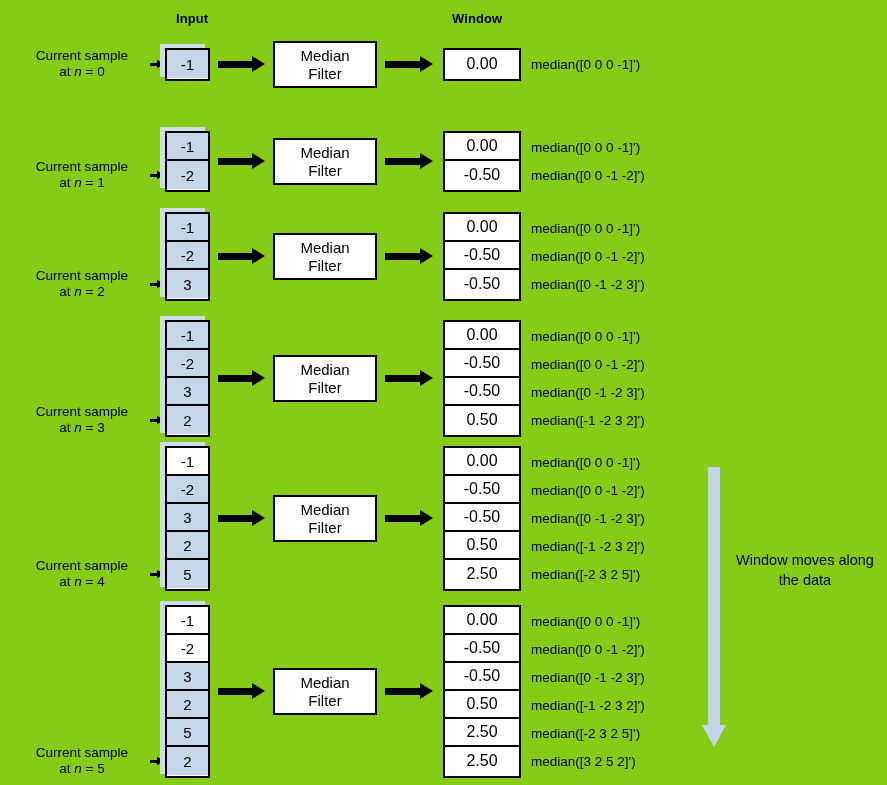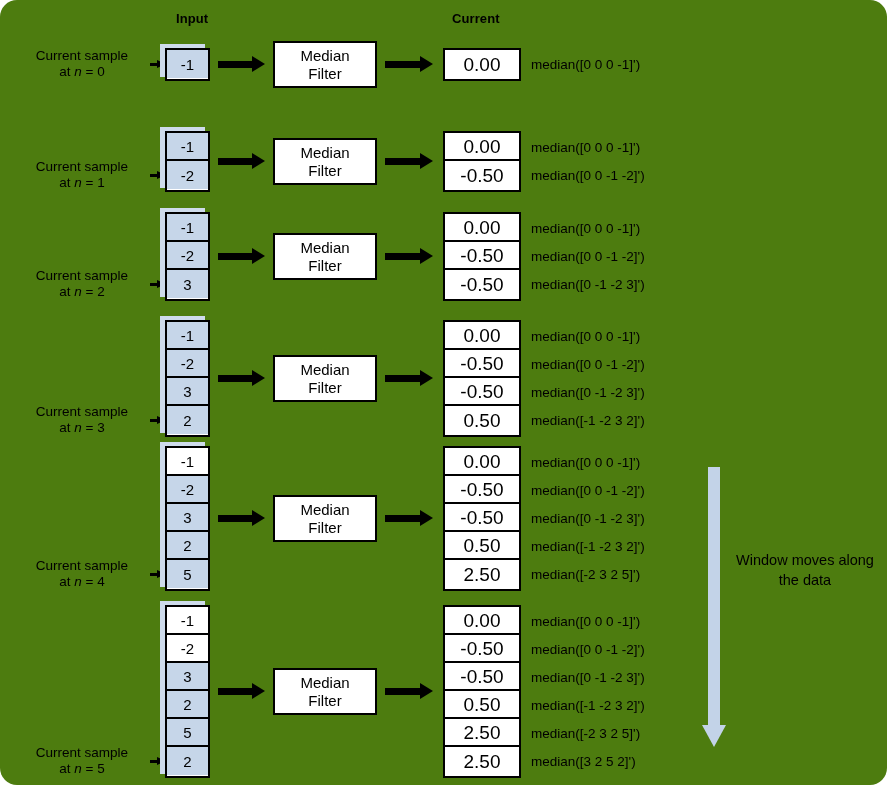--- a/index.html
+++ b/index.html
@@ -9,23 +9,22 @@
   }
   body {
     font-family: "Liberation Sans", sans-serif;
     color: #000000;
     -webkit-font-smoothing: antialiased;
   }
   #canvas {
     position: relative;
     width: 887px;
     height: 785px;
-    background: #4d7c0f;
+    background: #84cc16;
     overflow: hidden;
-    border-radius: 17px;
   }
   .abs { position: absolute; }
 
   
   .col-header {
     font-size: 13px;
     font-weight: bold;
     letter-spacing: 0.1px;
     white-space: nowrap;
   }
@@ -126,21 +125,21 @@
     position: absolute;
     border: 2.5px solid #000;
     box-sizing: border-box;
     background: #ffffff;
     width: 78px;
   }
   .out-cell {
     box-sizing: border-box;
     height: 28px;
     border-bottom: 2.5px solid #000;
-    font-size: 19px;
+    font-size: 16px;
     display: flex;
     align-items: center;
     justify-content: center;
     line-height: 1;
   }
   .out-cell:last-child { border-bottom: none; }
 
   
   .formula {
     position: absolute;
@@ -174,21 +173,21 @@
     border-right: 12px solid transparent;
     border-top: 22px solid #c3d3e8;
   }
 </style>
 </head>
 <body>
 
 <div id="canvas">
 
   <div class="abs col-header" style="left:176px; top:11px;">Input</div>
-  <div class="abs col-header" style="left:452px; top:11px;">Current</div>
+  <div class="abs col-header" style="left:452px; top:11px;">Window</div>
 
   <div id="rows-container">
       <div>
         <div class="abs sample-label" style="left: 16px; top: 47.5px; width: 132px;">
           <div>Current sample</div>
           <div>at <span class="ital">n</span> = 0</div>
         </div>
         <div class="thin-arrow" style="left: 150px; width: 15px; top: 60px;">
           <div class="shaft" style="width:8px"></div>
           <div class="head" style="left:7px"></div>

